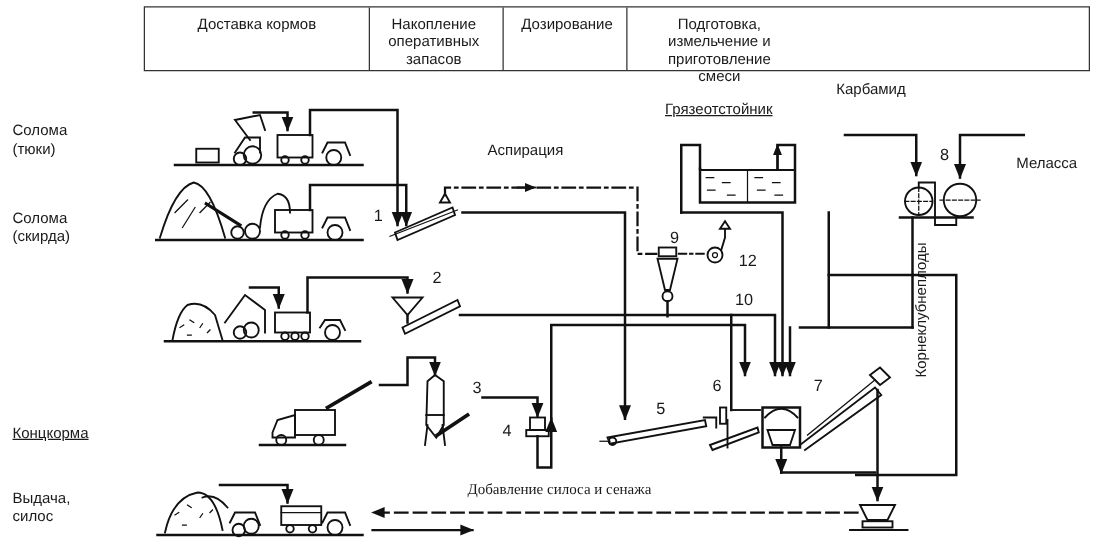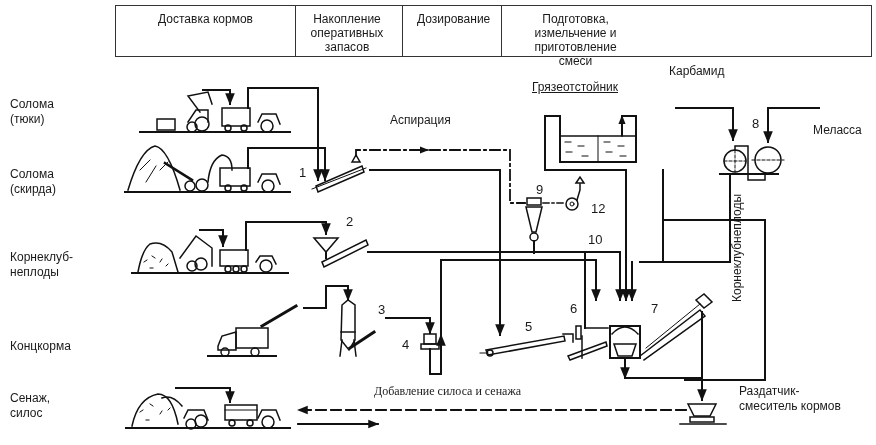--- a/index.html
+++ b/index.html
@@ -26,42 +26,34 @@
   </div>
 
   <div class="lbl" style="left:10px; top:97px;">
     <div>Солома</div>
       <div>(тюки)</div>
   </div>
   <div class="lbl" style="left:10px; top:167px;">
     <div>Солома</div>
       <div>(скирда)</div>
   </div>
-  <div class="lbl" style="left:10px; top:250px;">
-    <div>Корнеклуб-</div>
-      <div>неплоды</div>
-  </div>
-  <div class="lbl" style="left:10px; top:339px;">
+  <div class="lbl" style="left:10px; top:339px;text-decoration:underline;">
     <div>Концкорма</div>
   </div>
   <div class="lbl" style="left:10px; top:391px;">
-    <div>Сенаж,</div>
+    <div>Выдача,</div>
       <div>силос</div>
   </div>
 
   <div class="lbl" style="left:390px; top:113px;">Аспирация</div>
   <div class="lbl" style="left:532px; top:80px;text-decoration:underline;">Грязеотстойник</div>
   <div class="lbl" style="left:669px; top:64px;">Карбамид</div>
   <div class="lbl" style="left:813px; top:80px;margin-top:43px;">Меласса</div>
   <div class="lbl" style="left:374px; top:384px;font-family:Liberation Serif, serif;">Добавление силоса и сенажа</div>
   <div class="lbl" style="left:410px; top:443px;font-style:italic;">На ферму</div>
-  <div class="lbl" style="left:739px; top:384px;">
-    <div>Раздатчик-</div>
-      <div>смеситель кормов</div>
-  </div>
   <div class="lbl" style="left:730px; top:302px; transform:rotate(-90deg); transform-origin:left top; font-size:12px;">Корнеклубнеплоды</div>
 
   <div class="num" style="left:299px; top:166px;">1</div>
   <div class="num" style="left:346px; top:215px;">2</div>
   <div class="num" style="left:378px; top:303px;">3</div>
   <div class="num" style="left:402px; top:338px;">4</div>
   <div class="num" style="left:525px; top:320px;">5</div>
   <div class="num" style="left:570px; top:302px;">6</div>
   <div class="num" style="left:651px; top:302px;">7</div>
   <div class="num" style="left:752px; top:117px;">8</div>

